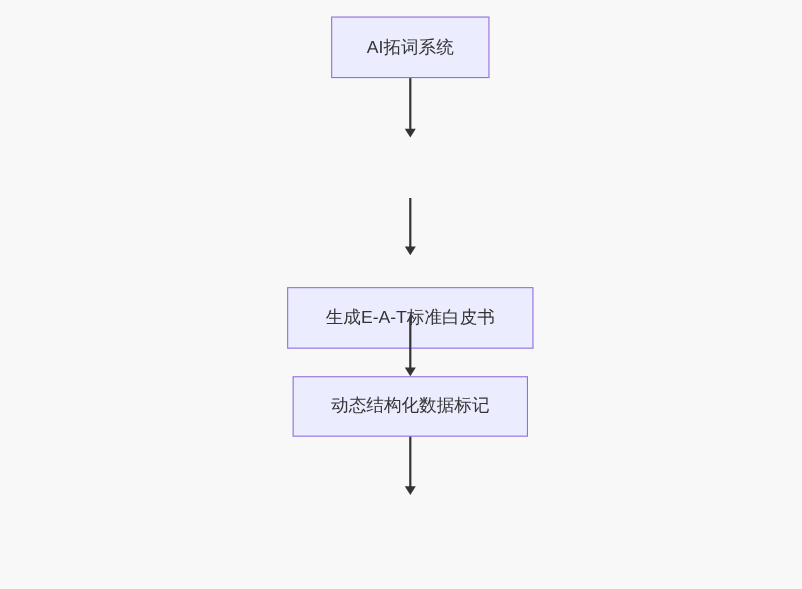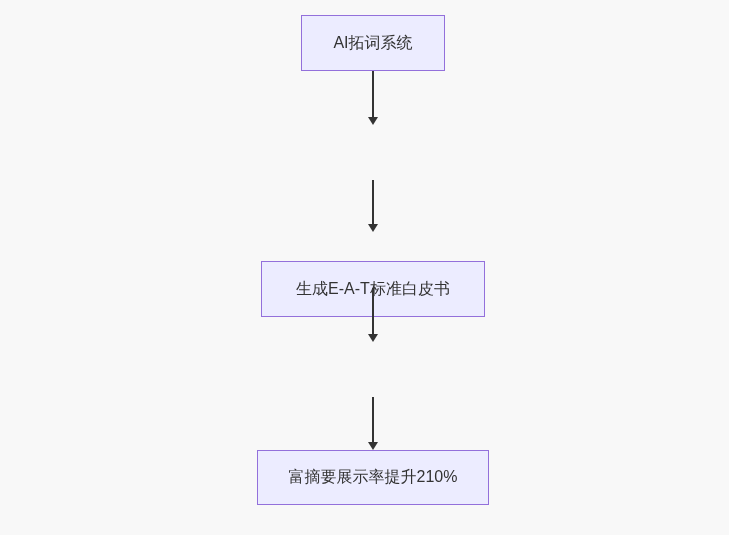--- a/index.html
+++ b/index.html
@@ -85,23 +85,23 @@
 
   <div class="node n3">
     <span>生成E-A-T标准白皮书</span>
   </div>
 
   <div class="edge e3">
     <div class="line"></div>
     <div class="head"></div>
   </div>
 
+  <div class="node n4">
+    <span>动态结构化数据标记</span>
+  </div>
 
   <div class="edge e4">
     <div class="line"></div>
     <div class="head"></div>
   </div>
 
-  <div class="node n5">
-    <span>富摘要展示率提升210%</span>
-  </div>
 
 </div>
 
 </body></html>

